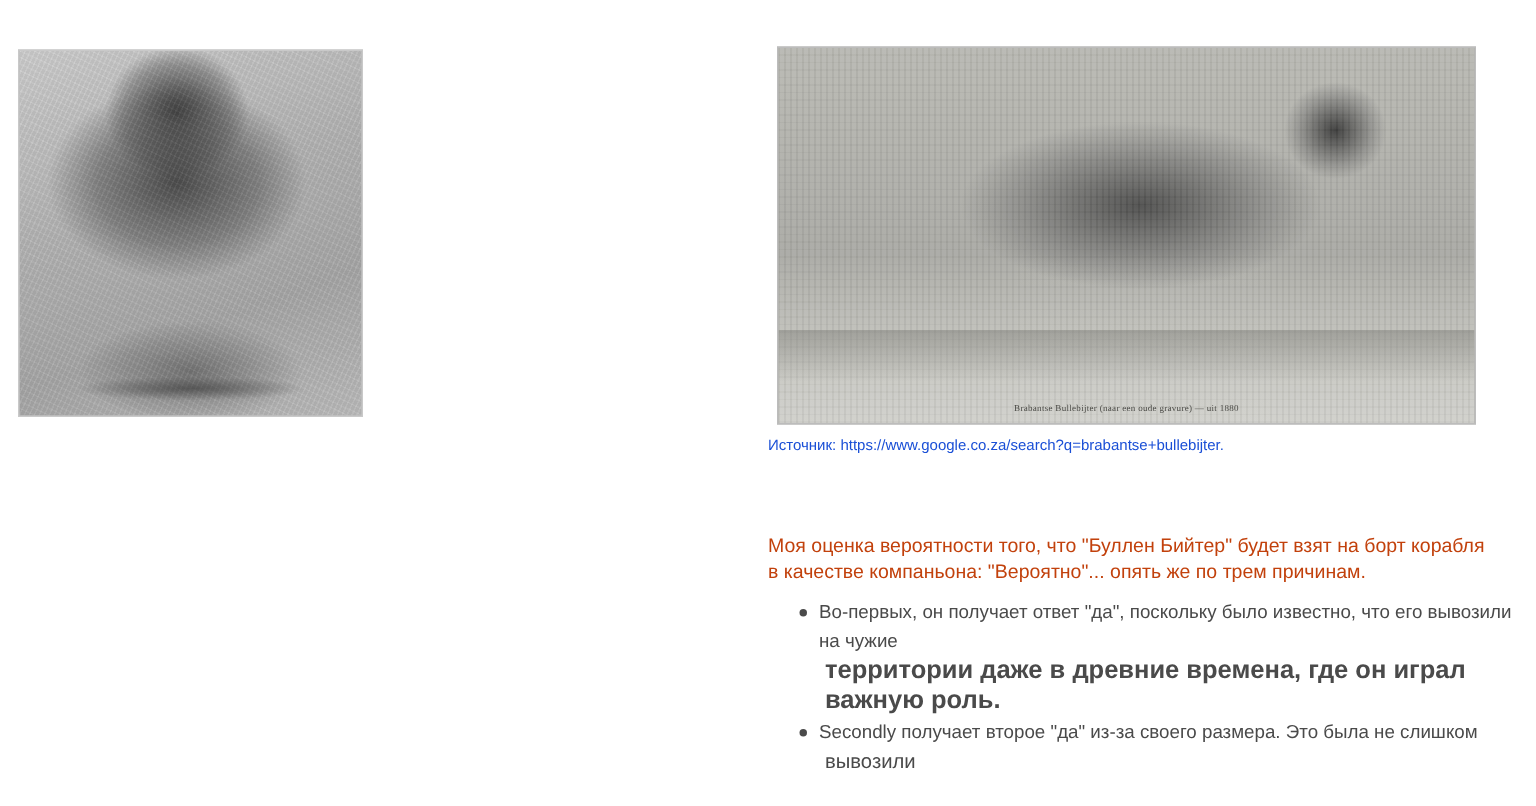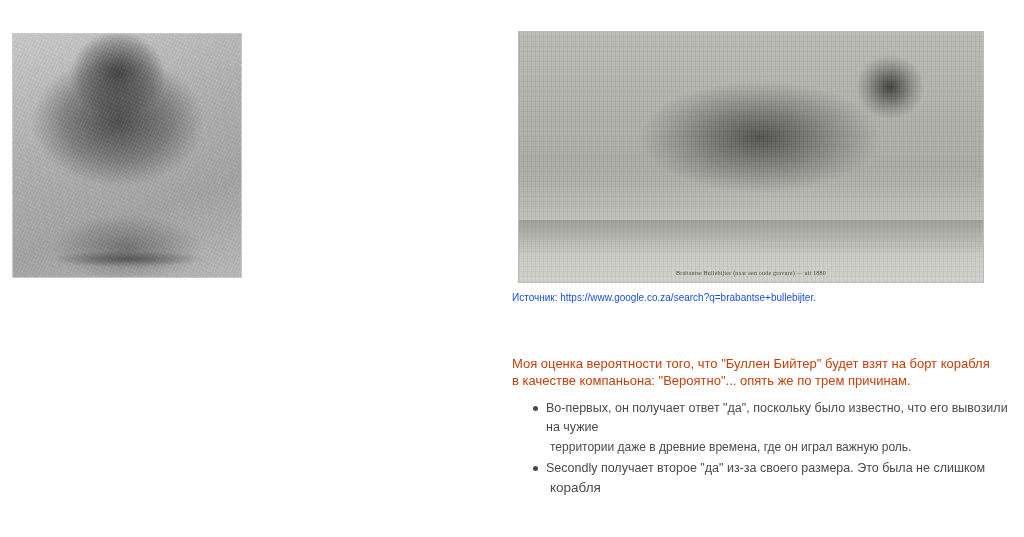--- a/index.html
+++ b/index.html
@@ -149,23 +149,24 @@
     left: -13px;
     top: 7px;
     width: 5px;
     height: 5px;
     border-radius: 50%;
     background: #4a4a4a;
   }
   .bullets li .l1 { display: block; }
   .bullets li .l2 {
     display: block;
-    font-size: 12px;
+    font-size: 17px;
     line-height: 20px;
     padding-left: 4px;
+    font-weight: bold;
   }
   .bullets li .l3 {
     display: block;
     font-size: 13.5px;
     line-height: 20px;
     padding-left: 4px;
   }
 </style>
 </head>
 <body>
@@ -192,16 +193,16 @@
     <span class="line2">в качестве компаньона: "Вероятно"... опять же по трем причинам.</span>
   </p>
 
   <ul class="bullets">
     <li>
       <span class="l1">Во-первых, он получает ответ "да", поскольку было известно, что его вывозили на чужие</span>
       <span class="l2">территории даже в древние времена, где он играл важную роль.</span>
     </li>
     <li>
       <span class="l1">Secondly получает второе "да" из-за своего размера. Это была не слишком</span>
-      <span class="l3">корабля</span>
+      <span class="l3">вывозили</span>
     </li>
   </ul>
 </div>
 
 </body></html>

